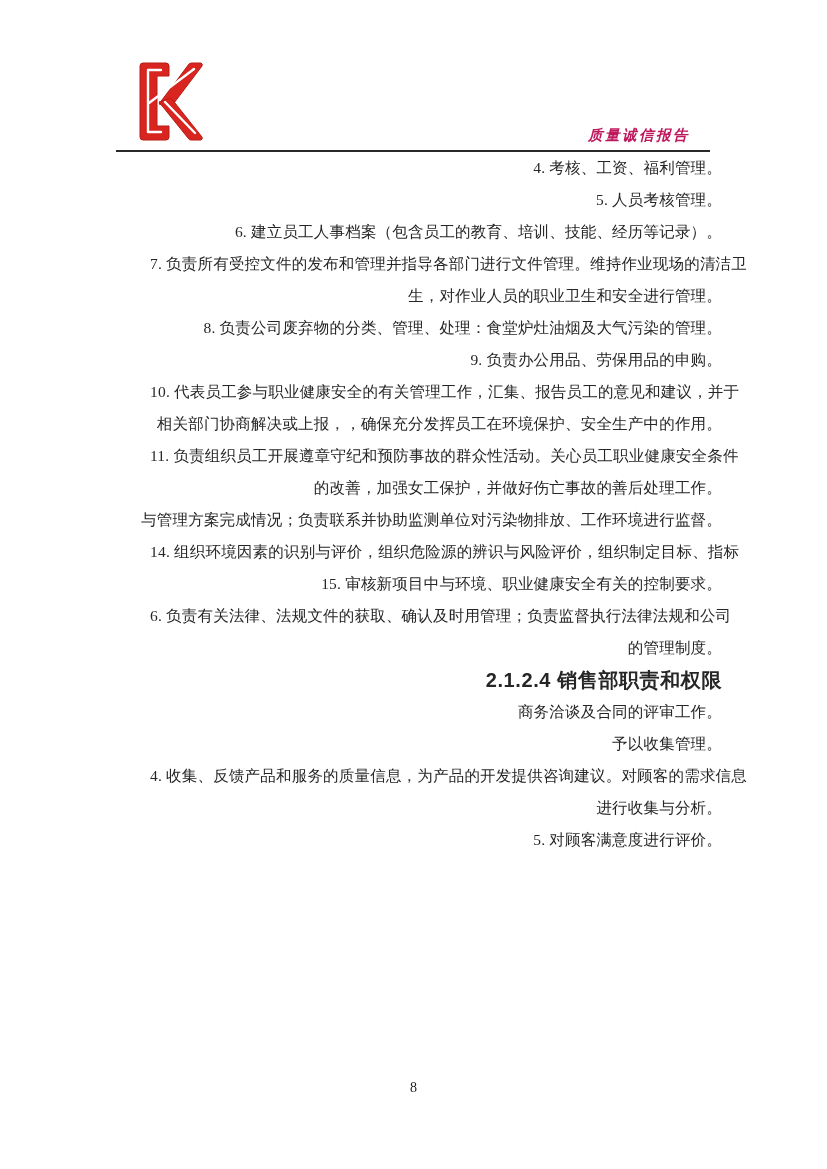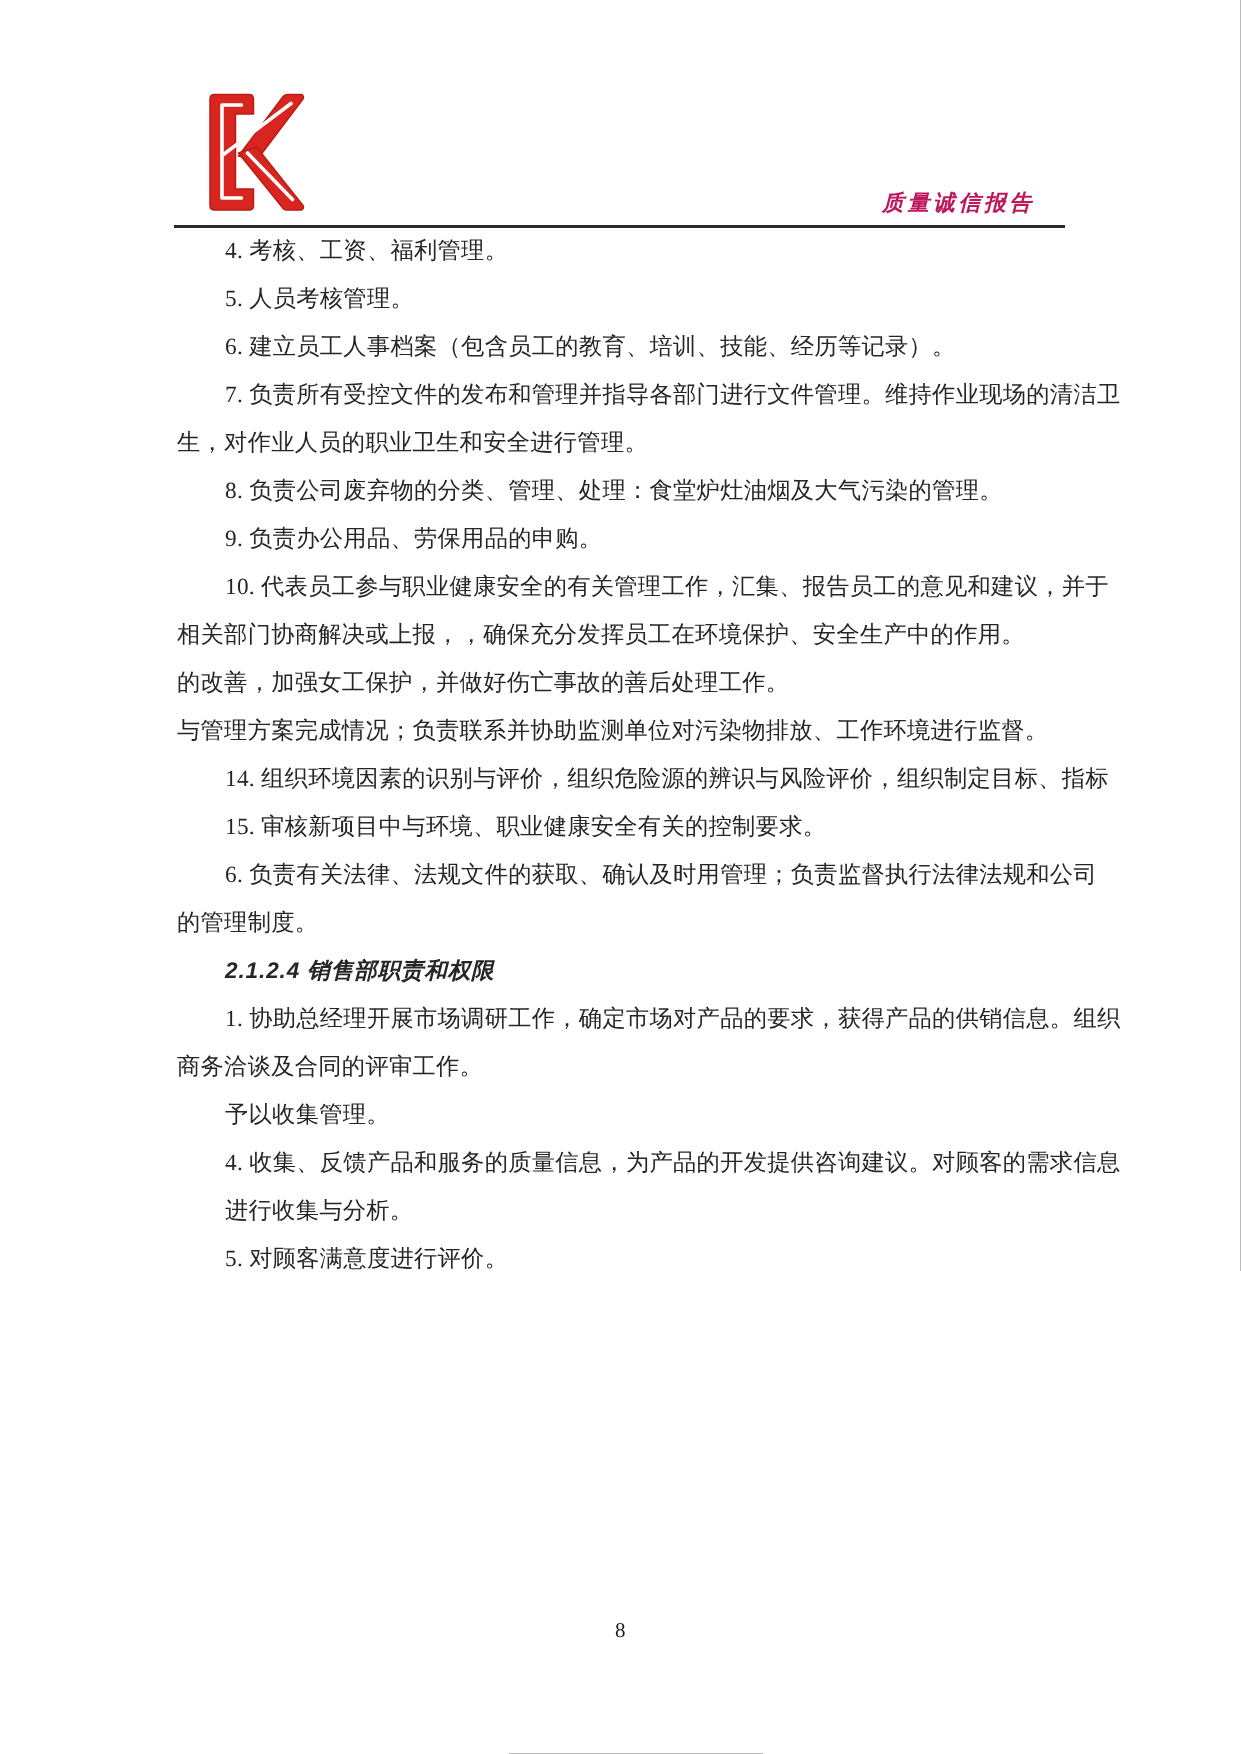--- a/index.html
+++ b/index.html
@@ -27,26 +27,27 @@
     background:#2a2a2a;
   }
   
   .doc-body{
     position:absolute;left:118px;top:152px;width:604px;
     font-size:15.5px;letter-spacing:0.2px;
   }
   .line{
     height:32px;line-height:32px;white-space:nowrap;
     text-indent:0;
+    text-align:right;
   }
   .line.fl{text-indent:32px;}  
   .line.bold{
     font-weight:700;
     font-family:"Liberation Sans","DejaVu Sans",sans-serif;
-    font-size:15px;letter-spacing:0.6px;font-style:italic;
+    font-size:20px;letter-spacing:0.6px;
   }
   
   .page-number{
     position:absolute;left:0;right:0;top:1080px;
     text-align:center;font-size:14px;color:#1d1d1d;
   }
 </style>
 </head>
 <body>
 
@@ -79,28 +80,28 @@
   <div class="doc-body">
     <div class="line fl">4. 考核、工资、福利管理。</div>
     <div class="line fl">5. 人员考核管理。</div>
     <div class="line fl">6. 建立员工人事档案（包含员工的教育、培训、技能、经历等记录）。</div>
     <div class="line fl">7. 负责所有受控文件的发布和管理并指导各部门进行文件管理。维持作业现场的清洁卫</div>
     <div class="line">生，对作业人员的职业卫生和安全进行管理。</div>
     <div class="line fl">8. 负责公司废弃物的分类、管理、处理：食堂炉灶油烟及大气污染的管理。</div>
     <div class="line fl">9. 负责办公用品、劳保用品的申购。</div>
     <div class="line fl">10. 代表员工参与职业健康安全的有关管理工作，汇集、报告员工的意见和建议，并于</div>
     <div class="line">相关部门协商解决或上报，，确保充分发挥员工在环境保护、安全生产中的作用。</div>
+    <div class="line fl">11. 负责组织员工开展遵章守纪和预防事故的群众性活动。关心员工职业健康安全条件</div>
     <div class="line">的改善，加强女工保护，并做好伤亡事故的善后处理工作。</div>
     <div class="line">与管理方案完成情况；负责联系并协助监测单位对污染物排放、工作环境进行监督。</div>
     <div class="line fl">14. 组织环境因素的识别与评价，组织危险源的辨识与风险评价，组织制定目标、指标</div>
     <div class="line fl">15. 审核新项目中与环境、职业健康安全有关的控制要求。</div>
     <div class="line fl">6. 负责有关法律、法规文件的获取、确认及时用管理；负责监督执行法律法规和公司</div>
     <div class="line">的管理制度。</div>
     <div class="line fl bold">2.1.2.4 销售部职责和权限</div>
-    <div class="line fl">1. 协助总经理开展市场调研工作，确定市场对产品的要求，获得产品的供销信息。组织</div>
     <div class="line">商务洽谈及合同的评审工作。</div>
     <div class="line fl">予以收集管理。</div>
     <div class="line fl">4. 收集、反馈产品和服务的质量信息，为产品的开发提供咨询建议。对顾客的需求信息</div>
     <div class="line fl">进行收集与分析。</div>
     <div class="line fl">5. 对顾客满意度进行评价。</div>
   </div>
 
   <div class="page-number">8</div>
 </div>
 

